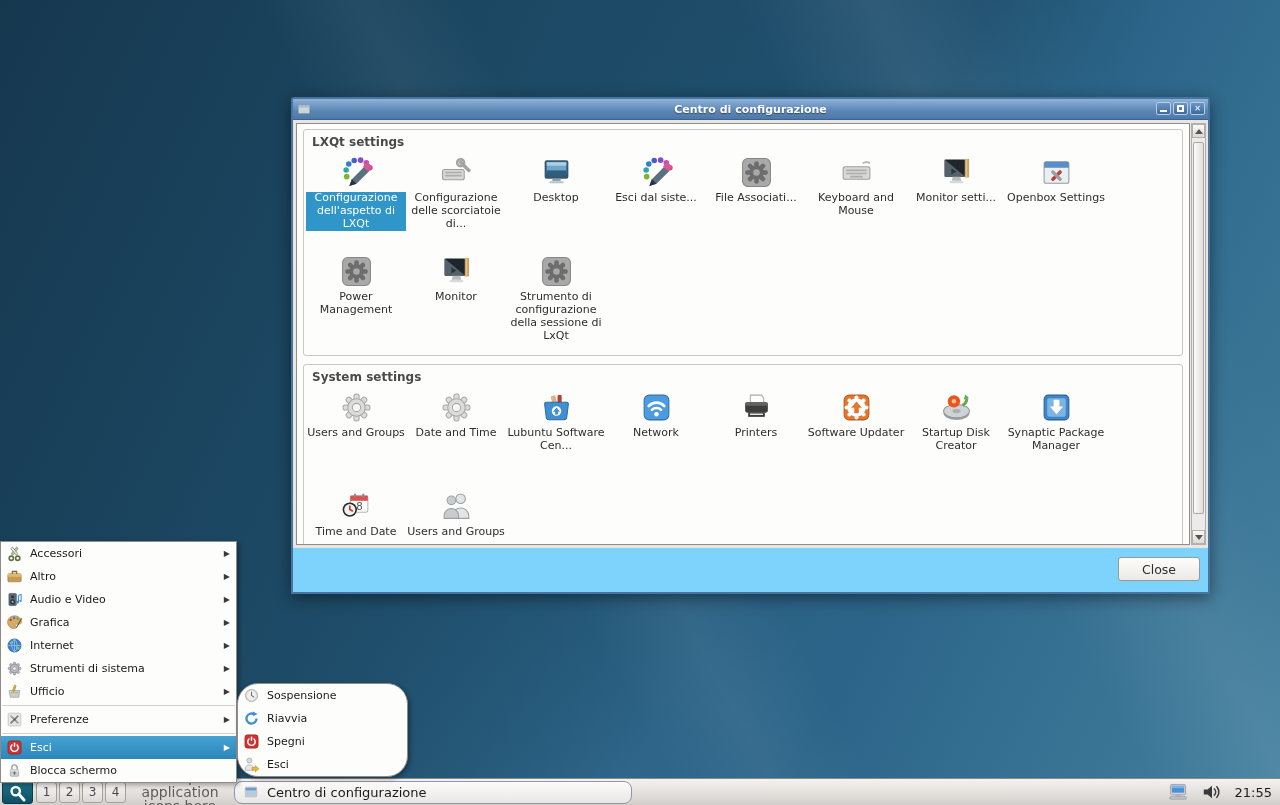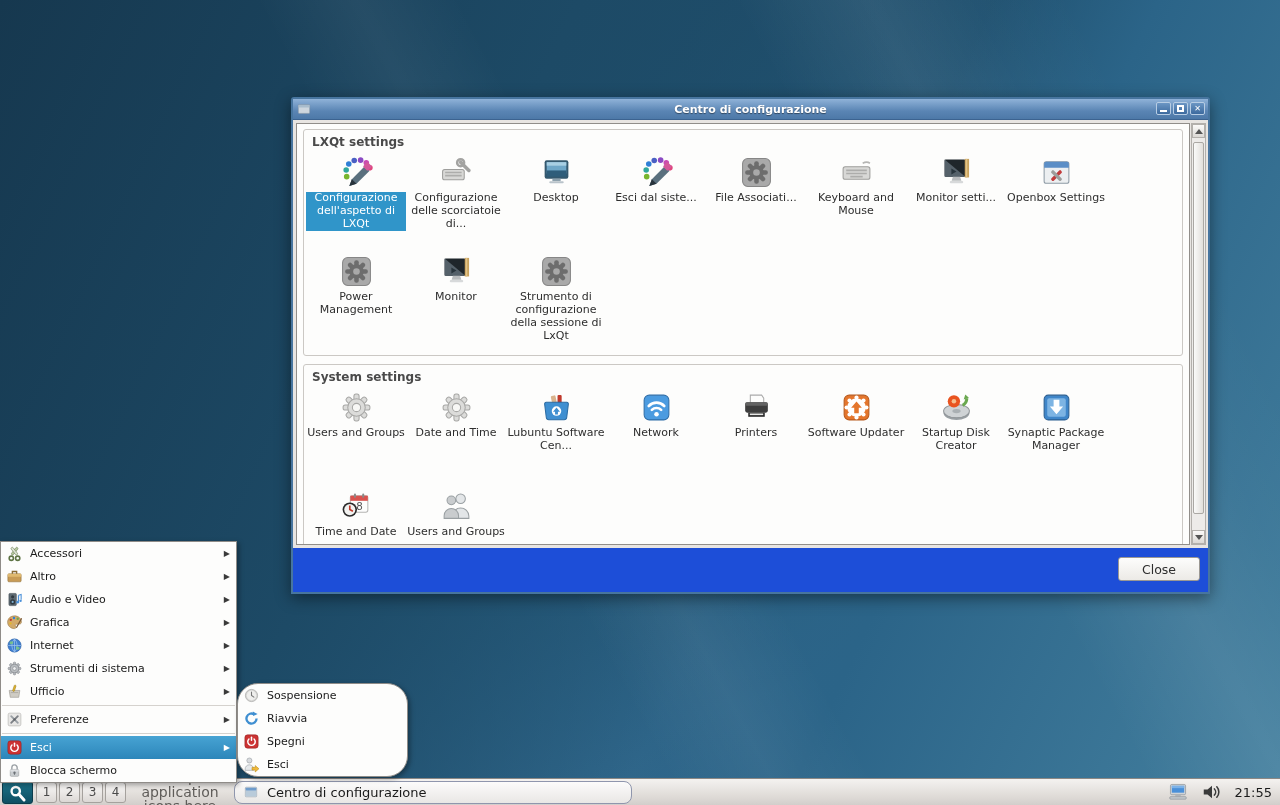--- a/index.html
+++ b/index.html
@@ -45,21 +45,21 @@
   .sb-btn{position:absolute;left:0;right:0;height:14px;background:linear-gradient(#fbfaf9,#dcd9d5);
     border:1px solid #b3b0ac;box-sizing:border-box;}
   .sb-btn.up{top:0;}
   .sb-btn.down{bottom:0;}
   .sb-btn .tri-up{width:0;height:0;margin:4px auto;border-left:4px solid transparent;
     border-right:4px solid transparent;border-bottom:5px solid #555;}
   .sb-btn .tri-down{width:0;height:0;margin:4px auto;border-left:4px solid transparent;
     border-right:4px solid transparent;border-top:5px solid #555;}
   .sb-thumb{position:absolute;left:1px;right:1px;top:18px;height:372px;
     background:linear-gradient(90deg,#fafaf9,#e2dfdb);border:1px solid #aba8a4;border-radius:2px;box-sizing:border-box;}
-  .footer{position:absolute;left:0;right:0;top:428px;bottom:0;background:#1d4ed8;}
+  .footer{position:absolute;left:0;right:0;top:428px;bottom:0;background:#7dd3fc;}
   .close-btn{position:absolute;right:8px;top:9px;width:82px;height:24px;
     background:linear-gradient(#fdfdfc,#eceae6);border:1px solid #9b9893;border-radius:3px;
     font-family:"DejaVu Sans",sans-serif;font-size:12.5px;color:#2e2e2e;}
 
   
   .menu{position:absolute;background:#fdfdfc;border:1px solid #8f8c88;
     box-shadow:2px 2px 5px rgba(0,0,0,.35);z-index:50;box-sizing:border-box;}
   .main-menu{left:0;top:541px;width:237px;}
   .submenu{left:237px;top:683px;width:171px;border-radius:21px;}
   .menu-item{height:23px;display:flex;align-items:center;padding:0 4px 0 5px;cursor:default;}

